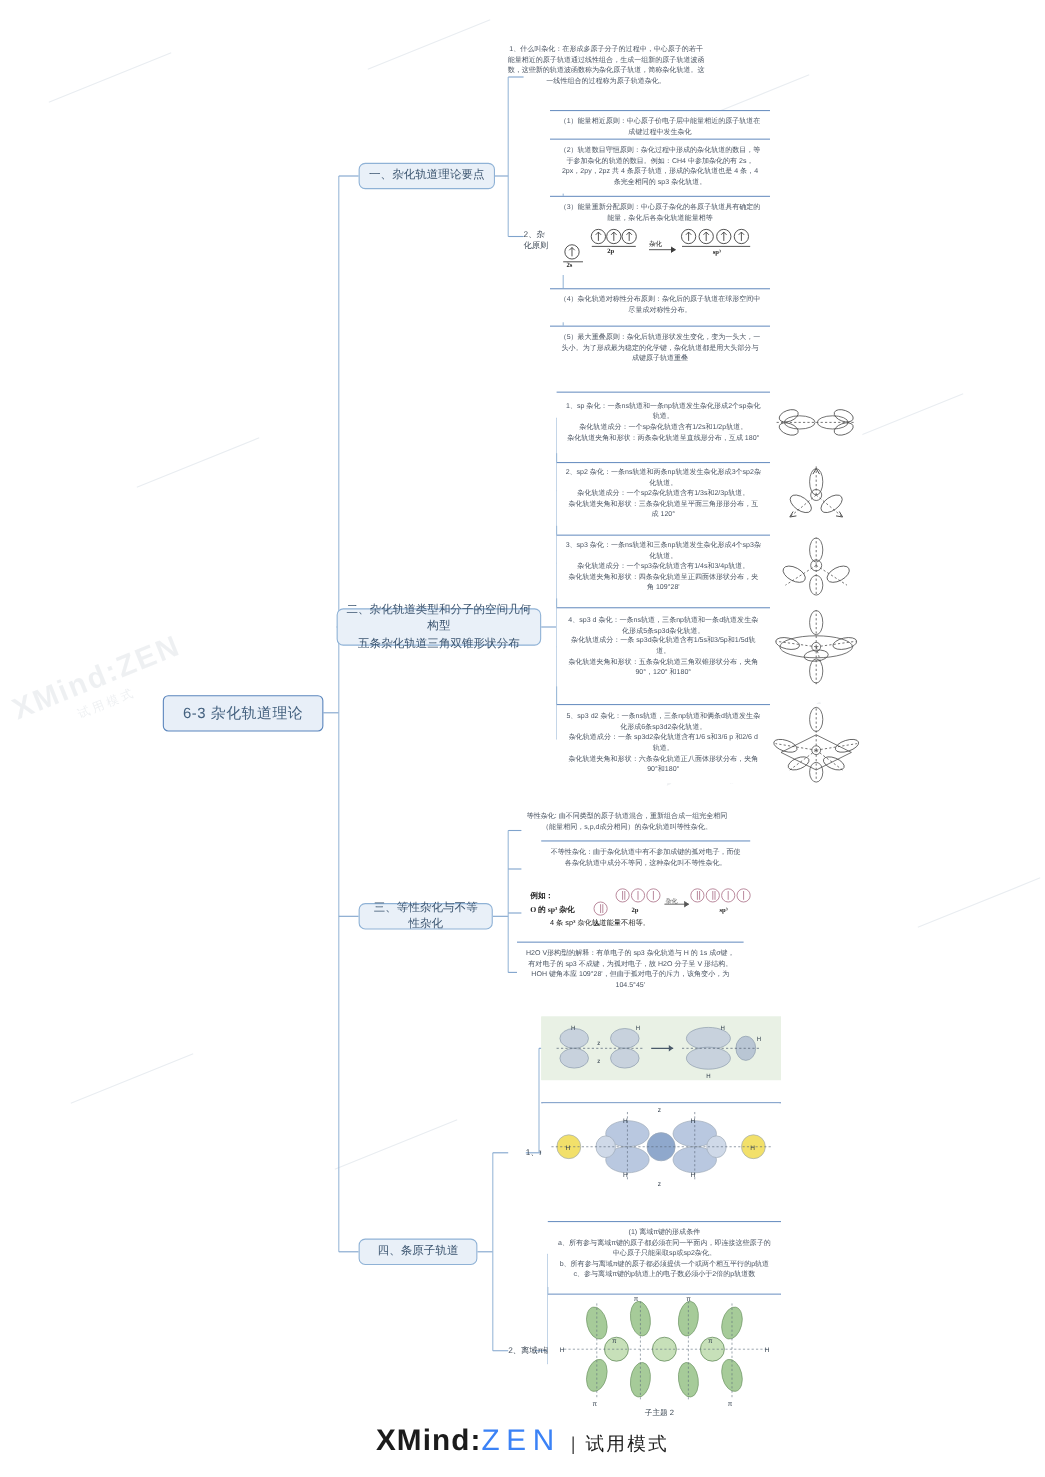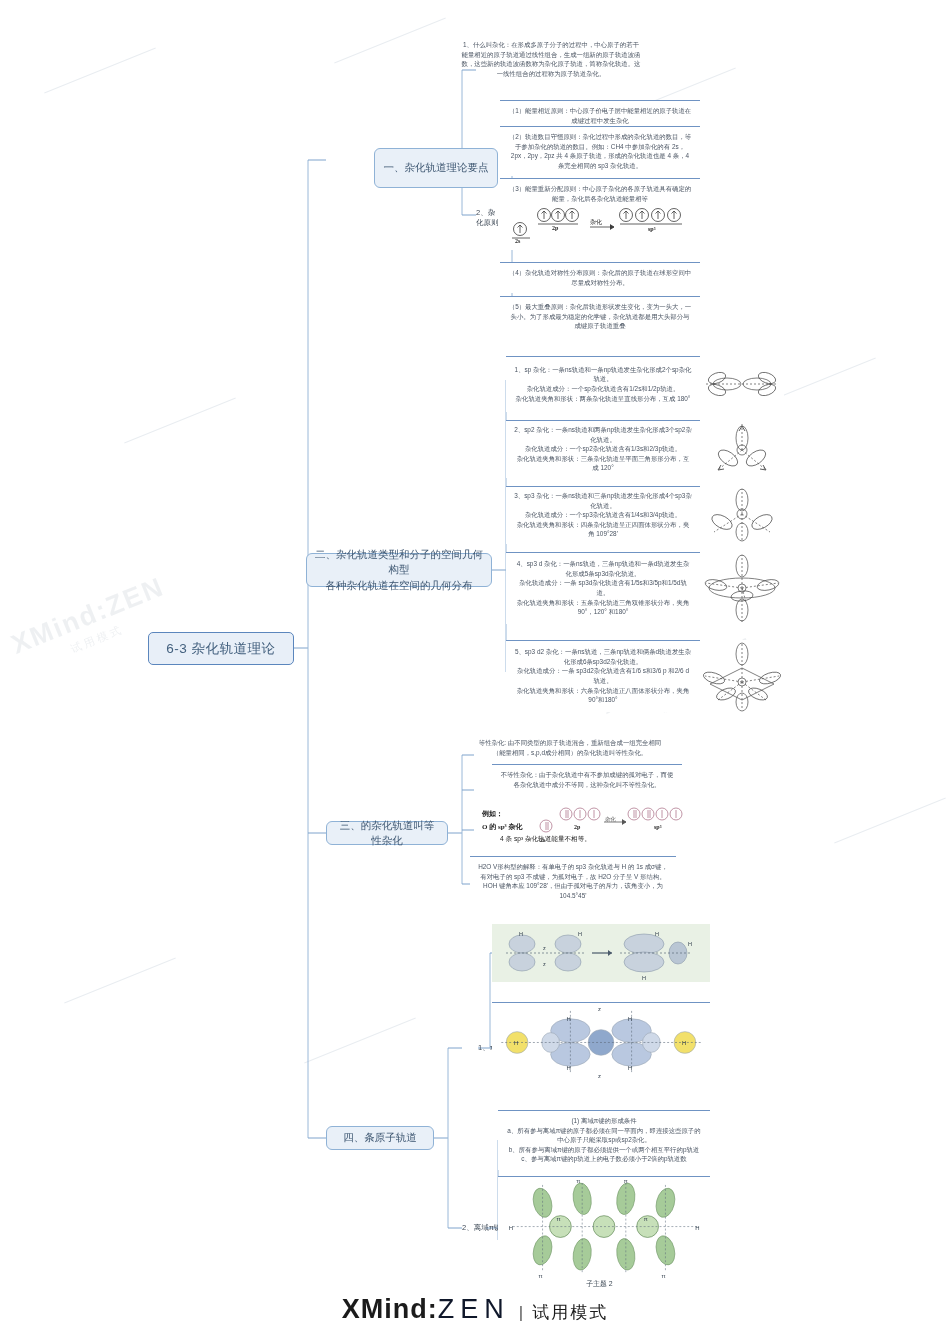--- a/index.html
+++ b/index.html
@@ -47,21 +47,21 @@
   .leafbox p,.leafplain p{margin:0;}
   .imgcell{background:#fff;border-top:1.6px solid #6f93c3;box-sizing:border-box;}
   .imgcell.plain{border-top:0;}
   .artsvg{display:block;width:100%;height:100%;}
   
   #footer{
     position:absolute;left:0;bottom:18px;width:950px;text-align:center;z-index:5;
     font-family:"Liberation Sans",sans-serif;
   }
   #footer .fx{font-size:27px;font-weight:bold;color:#1b1b1b;letter-spacing:1px;}
-  #footer .fzen{font-size:27px;font-weight:300;color:#0f172a;letter-spacing:6px;}
+  #footer .fzen{font-size:27px;font-weight:300;color:#3b82f6;letter-spacing:6px;}
   #footer .fsep{font-size:17px;color:#555;margin:0 9px;}
   #footer .ftrial{font-size:17px;color:#1b1b1b;letter-spacing:2px;}
   
   .elvl{font-size:6px;}
 </style>
 </head>
 <body>
 
 <div id="watermarks">
   <div class="wm" style="left:10px;top:600px;">
@@ -134,21 +134,21 @@
     <path d="M498 1140 L498 1240" stroke="#9ab8d8"></path>
     <path d="M498 1140 L508 1140"></path>
     <path d="M498 1240 L508 1240"></path>
   </g>
 </svg>
 
 <div class="node root">
   <span>6-3  杂化轨道理论</span>
 </div>
 
-<div class="node branch" style="left:326px;top:148px;width:124px;height:40px;margin-left:48px;">
+<div class="node branch" style="left:326px;top:148px;width:124px;height:24px;">
   <span>一、杂化轨道理论要点</span>
 </div>
 <div class="node sub" style="left:476px;top:212px;width:26px;height:12px;">
   <span>2、杂化原则</span>
 </div>
 
 <div class="node leafplain" style="left:456px;top:38px;width:190px;">
   <p>1、什么叫杂化：在形成多原子分子的过程中，中心原子的若干能量相近的原子轨道通过线性组合，生成一组新的原子轨道波函数，这些新的轨道波函数称为杂化原子轨道，简称杂化轨道。这一线性组合的过程称为原子轨道杂化。</p>
 </div>
 
@@ -202,21 +202,21 @@
 
 <div class="node leafbox" style="left:500px;top:262px;width:200px;">
   <p>（4）杂化轨道对称性分布原则：杂化后的原子轨道在球形空间中尽量成对称性分布。</p>
 </div>
 <div class="node leafbox" style="left:500px;top:296px;width:200px;">
   <p>（5）最大重叠原则：杂化后轨道形状发生变化，变为一头大，一头小。为了形成最为稳定的化学键，杂化轨道都是用大头部分与成键原子轨道重叠</p>
 </div>
 
 <div class="node branch" style="left:306px;top:553px;width:186px;height:34px;flex-direction:column;">
   <span style="white-space:pre-line">二、杂化轨道类型和分子的空间几何构型
-各种杂化轨道在空间的几何分布</span>
+五条杂化轨道三角双锥形状分布</span>
 </div>
 
 <div class="node leafbox" style="left:506px;top:356px;width:194px;height:56px;display:flex;align-items:center;">
   <p style="white-space:pre-line;flex:1">1、sp 杂化：一条ns轨道和一条np轨道发生杂化形成2个sp杂化轨道。
 杂化轨道成分：一个sp杂化轨道含有1/2s和1/2p轨道。
 杂化轨道夹角和形状：两条杂化轨道呈直线形分布，互成 180°</p>
 </div>
 <div class="node imgcell plain" style="left:700px;top:356px;width:84px;height:56px;">
   <svg class="artsvg" viewBox="0 0 84 56">
     <g fill="none" stroke="#4a4a4a" stroke-width=".7">
@@ -306,21 +306,21 @@
       <ellipse cx="70" cy="38" rx="11" ry="5" transform="rotate(-18 70 38)"></ellipse>
       <ellipse cx="26" cy="54" rx="10" ry="5" transform="rotate(-22 26 54)"></ellipse>
       <ellipse cx="58" cy="54" rx="10" ry="5" transform="rotate(22 58 54)"></ellipse>
       <ellipse cx="42" cy="42" rx="4" ry="4"></ellipse>
       <path d="M42 42 L42 3 M42 42 L42 70 M42 42 L5 36 M42 42 L79 36 M42 42 L18 60 M42 42 L66 60" stroke-dasharray="2,2"></path>
     </g>
   </svg>
 </div>
 
 <div class="node branch" style="left:326px;top:821px;width:122px;height:24px;">
-  <span>三、的杂化轨道叫等性杂化</span>
+  <span>三、等性杂化与不等性杂化</span>
 </div>
 
 <div class="node leafplain" style="left:470px;top:736px;width:200px;">
   <p>等性杂化: 由不同类型的原子轨道混合，重新组合成一组完全相同（能量相同，s,p,d成分相同）的杂化轨道叫等性杂化。</p>
 </div>
 <div class="node leafbox" style="left:492px;top:764px;width:190px;">
   <p>不等性杂化：由于杂化轨道中有不参加成键的孤对电子，而使各杂化轨道中成分不等同，这种杂化叫不等性杂化。</p>
 </div>
 
 <div class="node" style="left:474px;top:802px;width:210px;height:46px;z-index:3;">

